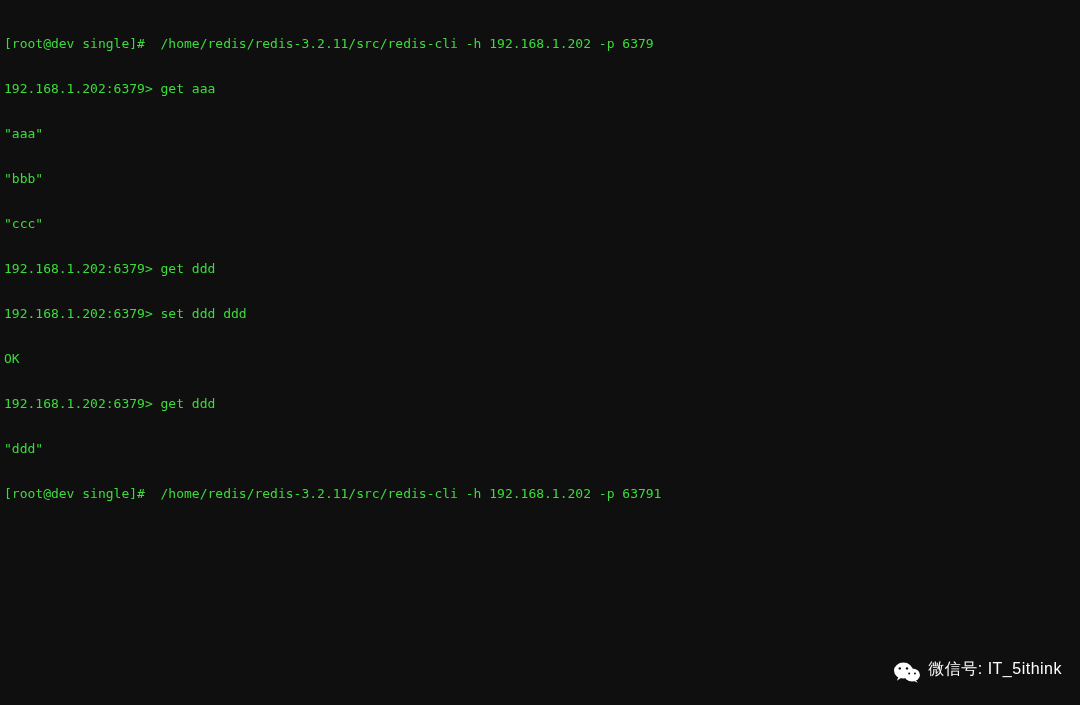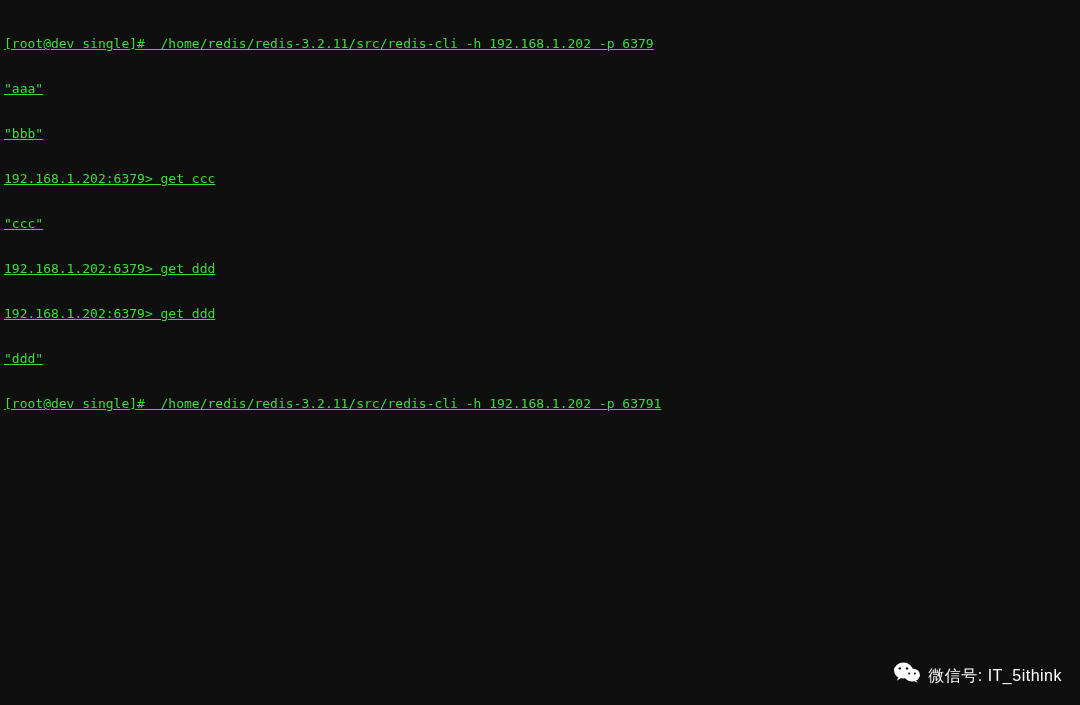--- a/index.html
+++ b/index.html
@@ -12,51 +12,53 @@
     font-size: 13px;
     line-height: 15px;
     color: #3cdc3c;
     overflow: hidden;
     position: relative;
   }
   .terminal {
     padding: 6px 4px;
     white-space: pre;
   }
-  .line { display: block; text-decoration: underline; }
+  .line { display: block; }
   .watermark {
     position: absolute;
     right: 18px;
     bottom: 22px;
     display: flex;
-    align-items: flex-end;
+    align-items: flex-start;
     color: #ffffff;
     font-family: "Helvetica Neue", Arial, sans-serif;
     font-size: 16px;
     pointer-events: none;
   }
   .wm-icon {
     margin-right: 8px;
     display: inline-flex;
   }
   .wm-label {
     font-size: 16px;
     letter-spacing: 0.5px;
   }
 </style>
 </head>
 <body>
 
 <div class="terminal">
   <span class="line">[root@dev single]#  /home/redis/redis-3.2.11/src/redis-cli -h 192.168.1.202 -p 6379</span>
+  <span class="line">192.168.1.202:6379&gt; get aaa</span>
   <span class="line">"aaa"</span>
   <span class="line">"bbb"</span>
-  <span class="line">192.168.1.202:6379&gt; get ccc</span>
   <span class="line">"ccc"</span>
   <span class="line">192.168.1.202:6379&gt; get ddd</span>
+  <span class="line">192.168.1.202:6379&gt; set ddd ddd</span>
+  <span class="line">OK</span>
   <span class="line">192.168.1.202:6379&gt; get ddd</span>
   <span class="line">"ddd"</span>
   <span class="line">[root@dev single]#  /home/redis/redis-3.2.11/src/redis-cli -h 192.168.1.202 -p 63791</span>
   
   
   
   
   
   
   

